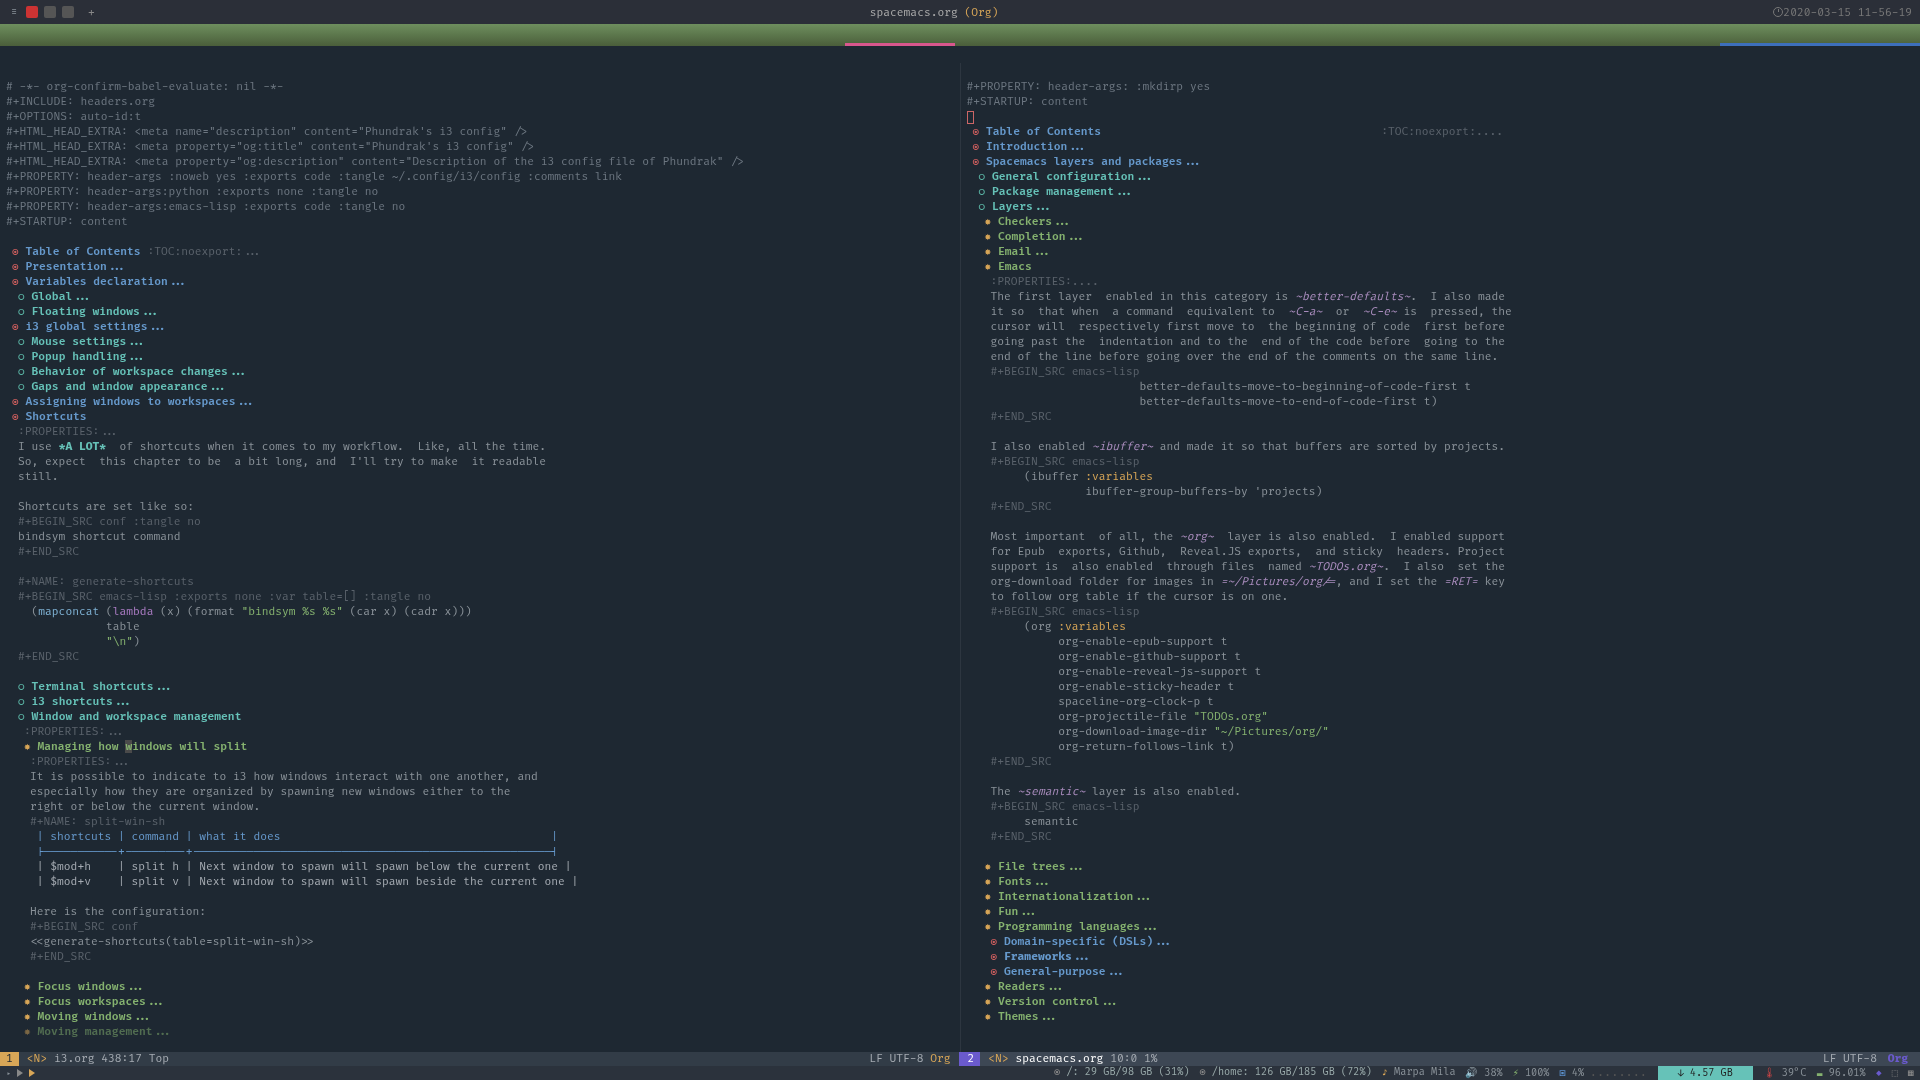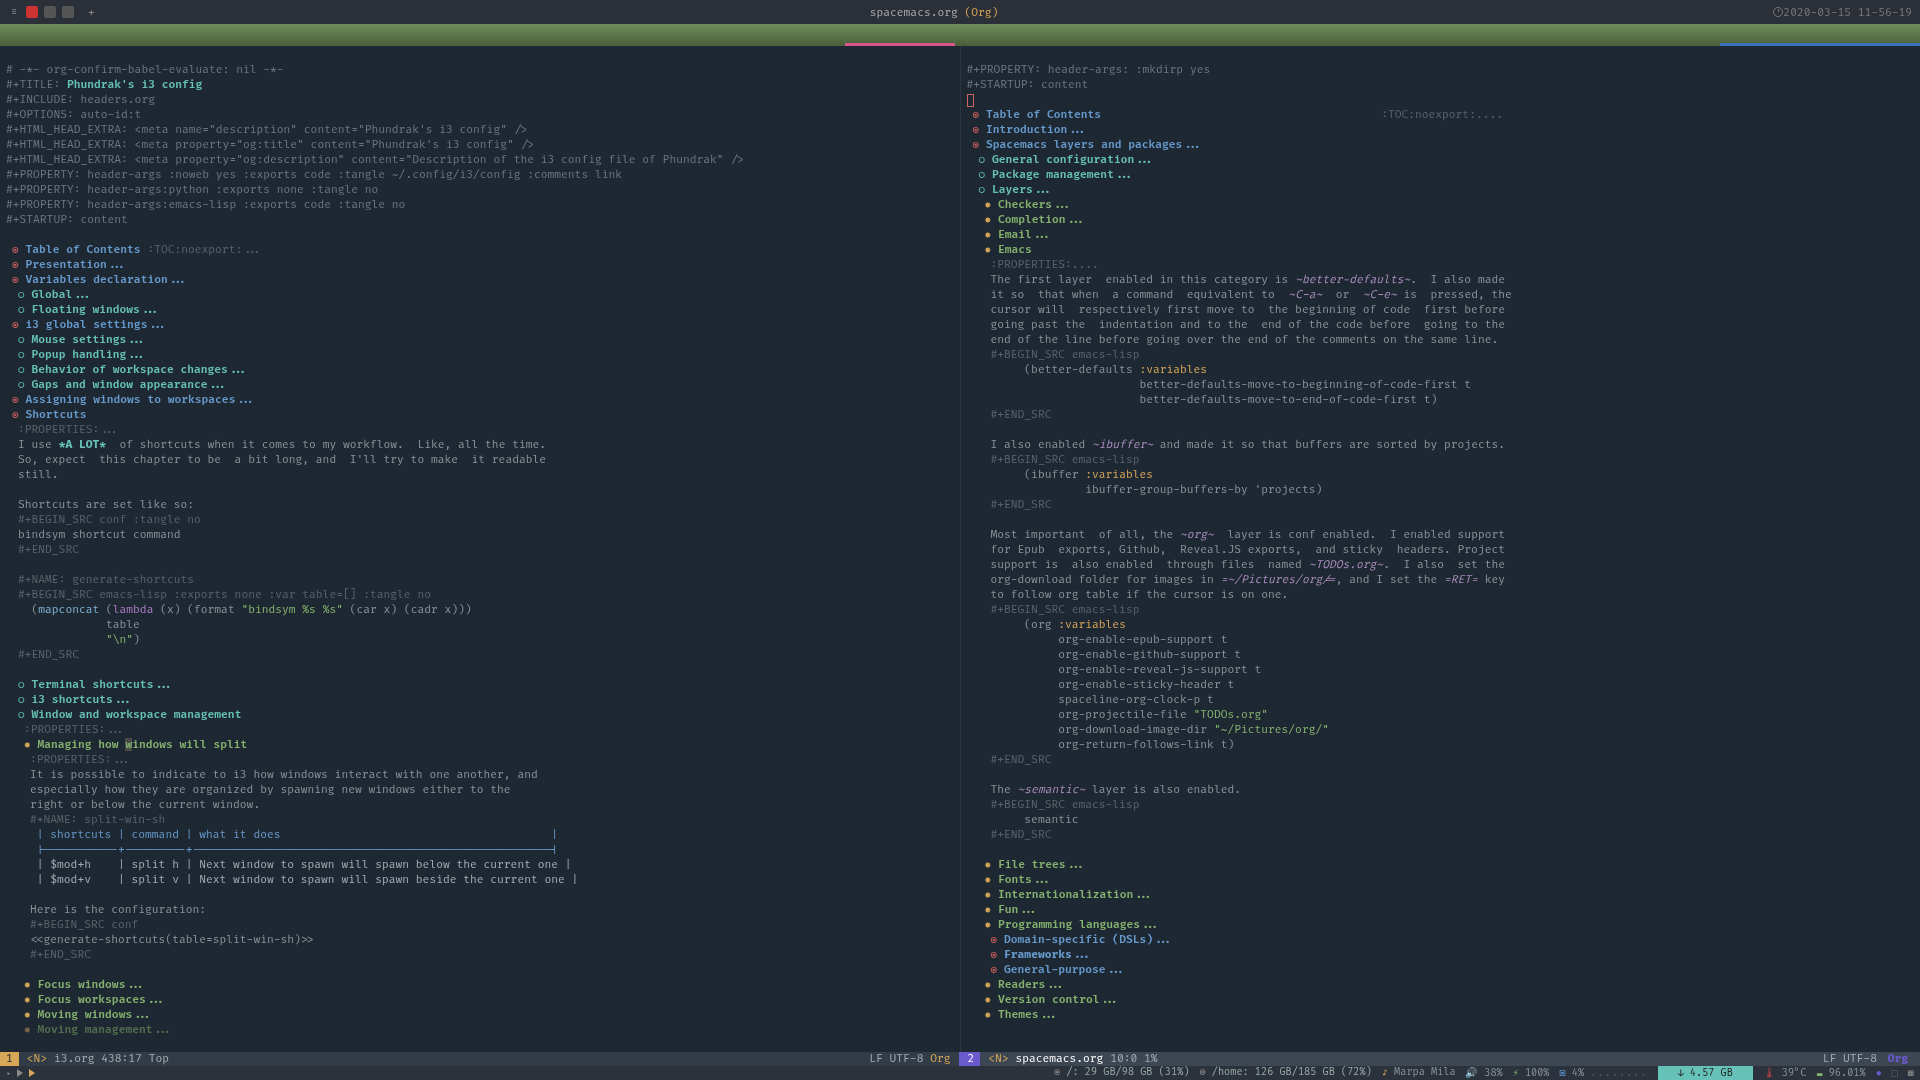--- a/index.html
+++ b/index.html
@@ -54,21 +54,21 @@
   right: 0;
   width: 200px;
   height: 3px;
   background: #3d6fbb;
 }
 
 .editor {
   display: flex;
   height: calc(100% - 24px - 22px - 14px - 14px);
 }
-.pane { flex: 1; overflow: hidden; padding: 16px 6px; position: relative; }
+.pane { flex: 1; overflow: hidden; padding: 16px 6px; position: relative; margin-top: 17px; }
 .pane-left { border-right: 1px solid #2d3640; }
 
 .line { white-space: pre; }
 .grey { color: #6c7680; }
 .dim { color: #5a626b; }
 .cyan { color: #66c2b8; }
 .blue { color: #6699cc; }
 .yellow { color: #d8a657; }
 .orange { color: #d8a657; }
 .string { color: #85b26f; }
@@ -157,21 +157,20 @@
     <span>2020-03-15 11-56-19</span>
   </div>
 </div>
 
 <div class="banner"></div>
 
 <div class="editor">
 
   <div class="pane pane-left">
     <div class="line grey"># -*- org-confirm-babel-evaluate: nil -*-</div>
-    <div class="line"><span class="grey">#+TITLE: </span><span class="cyan" style="font-weight:600">Phundrak's i3 config</span></div>
     <div class="line grey">#+INCLUDE: headers.org</div>
     <div class="line grey">#+OPTIONS: auto-id:t</div>
     <div class="line grey">#+HTML_HEAD_EXTRA: &lt;meta name="description" content="Phundrak's i3 config" /&gt;</div>
     <div class="line grey">#+HTML_HEAD_EXTRA: &lt;meta property="og:title" content="Phundrak's i3 config" /&gt;</div>
     <div class="line grey">#+HTML_HEAD_EXTRA: &lt;meta property="og:description" content="Description of the i3 config file of Phundrak" /&gt;</div>
     <div class="line grey">#+PROPERTY: header-args :noweb yes :exports code :tangle ~/.config/i3/config :comments link</div>
     <div class="line grey">#+PROPERTY: header-args:python :exports none :tangle no</div>
     <div class="line grey">#+PROPERTY: header-args:emacs-lisp :exports code :tangle no</div>
     <div class="line grey">#+STARTUP: content</div>
     <div class="line">&nbsp;</div>
@@ -244,32 +243,31 @@
     <div class="line"><span class="bullet3">✸</span> <span class="heading3">Completion...</span></div>
     <div class="line"><span class="bullet3">✸</span> <span class="heading3">Email...</span></div>
     <div class="line"><span class="bullet3">✸</span> <span class="heading3">Emacs</span></div>
     <div class="line"><span class="dim" style="margin-left:24px">:PROPERTIES:....</span></div>
     <div class="line" style="margin-left:24px"><span>The first layer  enabled in this category is </span><span class="italic">~better-defaults~</span><span>.  I also made</span></div>
     <div class="line" style="margin-left:24px"><span>it so  that when  a command  equivalent to  </span><span class="italic">~C-a~</span><span>  or  </span><span class="italic">~C-e~</span><span> is  pressed, the</span></div>
     <div class="line" style="margin-left:24px">cursor will  respectively first move to  the beginning of code  first before</div>
     <div class="line" style="margin-left:24px">going past the  indentation and to the  end of the code before  going to the</div>
     <div class="line" style="margin-left:24px">end of the line before going over the end of the comments on the same line.</div>
     <div class="line dim" style="margin-left:24px">#+BEGIN_SRC emacs-lisp</div>
-    <div class="line" style="margin-left:24px"><span>     (better-defaults </span><span class="yellow">:variables</span></div>
     <div class="line" style="margin-left:24px">                      better-defaults-move-to-beginning-of-code-first t</div>
     <div class="line" style="margin-left:24px">                      better-defaults-move-to-end-of-code-first t)</div>
     <div class="line dim" style="margin-left:24px">#+END_SRC</div>
     <div class="line">&nbsp;</div>
     <div class="line" style="margin-left:24px"><span>I also enabled </span><span class="italic">~ibuffer~</span><span> and made it so that buffers are sorted by projects.</span></div>
     <div class="line dim" style="margin-left:24px">#+BEGIN_SRC emacs-lisp</div>
     <div class="line" style="margin-left:24px"><span>     (ibuffer </span><span class="yellow">:variables</span></div>
     <div class="line" style="margin-left:24px">              ibuffer-group-buffers-by 'projects)</div>
     <div class="line dim" style="margin-left:24px">#+END_SRC</div>
     <div class="line">&nbsp;</div>
-    <div class="line" style="margin-left:24px"><span>Most important  of all, the </span><span class="italic">~org~</span><span>  layer is conf enabled.  I enabled support</span></div>
+    <div class="line" style="margin-left:24px"><span>Most important  of all, the </span><span class="italic">~org~</span><span>  layer is also enabled.  I enabled support</span></div>
     <div class="line" style="margin-left:24px">for Epub  exports, Github,  Reveal.JS exports,  and sticky  headers. Project</div>
     <div class="line" style="margin-left:24px"><span>support is  also enabled  through files  named </span><span class="italic">~TODOs.org~</span><span>.  I also  set the</span></div>
     <div class="line" style="margin-left:24px"><span>org-download folder for images in </span><span class="italic">=~/Pictures/org/=</span><span>, and I set the </span><span class="italic">=RET=</span><span> key</span></div>
     <div class="line" style="margin-left:24px">to follow org table if the cursor is on one.</div>
     <div class="line dim" style="margin-left:24px">#+BEGIN_SRC emacs-lisp</div>
     <div class="line" style="margin-left:24px"><span>     (org </span><span class="yellow">:variables</span></div>
     <div class="line" style="margin-left:24px">          org-enable-epub-support t</div>
     <div class="line" style="margin-left:24px">          org-enable-github-support t</div>
     <div class="line" style="margin-left:24px">          org-enable-reveal-js-support t</div>
     <div class="line" style="margin-left:24px">          org-enable-sticky-header t</div>

